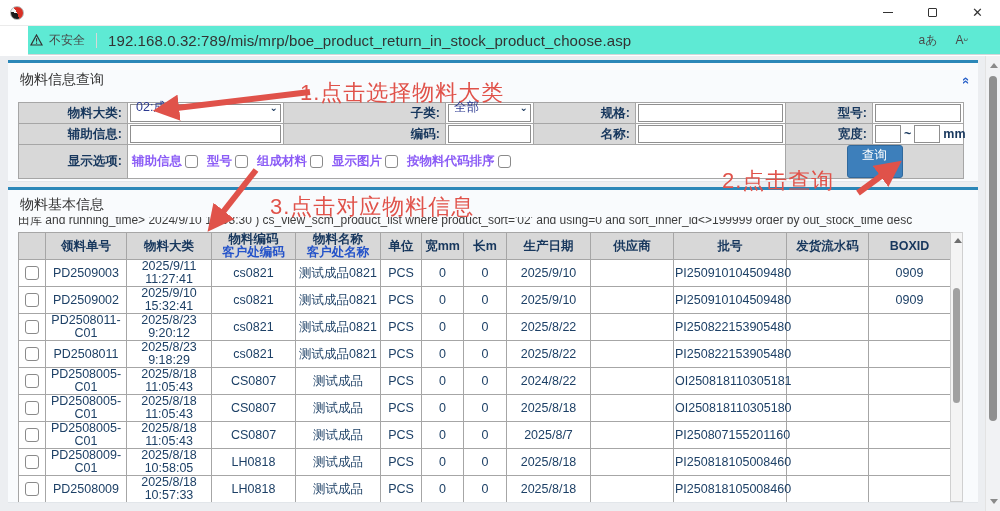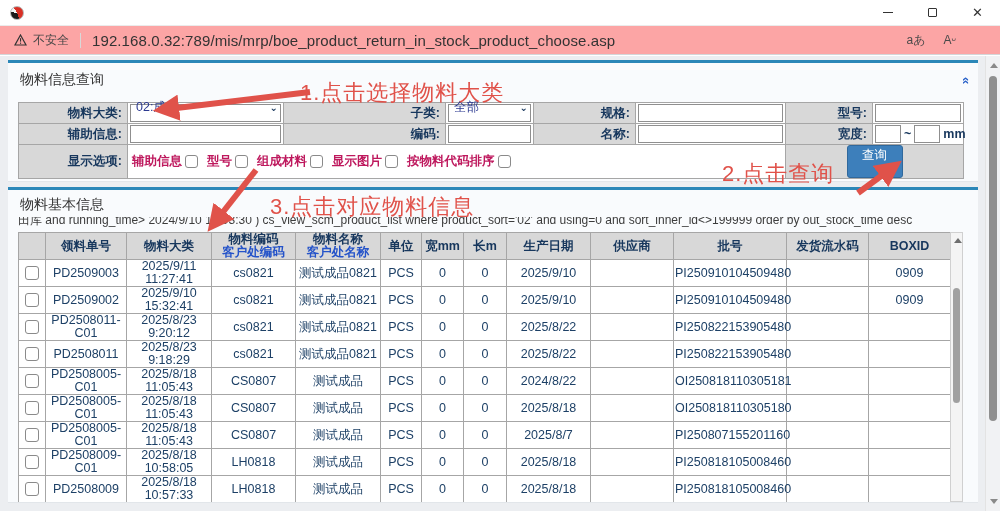--- a/index.html
+++ b/index.html
@@ -12,22 +12,22 @@
   .app-logo { width:14px; height:14px; border-radius:50%;
     background:conic-gradient(from 30deg,#d93025 0 130deg,#1b1b1b 130deg 250deg,#f4f4f4 250deg 300deg,#d93025 300deg);
     border:1px solid #b4b4b4; }
   .title-text { font-size:12px; color:#2b2b2b; margin-left:8px; }
   .win-controls { margin-left:auto; display:flex; height:100%; }
   .win-btn { width:45px; height:100%; display:flex; align-items:center; justify-content:center;
     color:#333; font-size:13px; }
   .glyph-min { width:10px; height:1px; background:#333; display:block; }
   .glyph-max { width:9px; height:9px; border:1px solid #333; border-radius:1px; display:block; }
 
-  .urlbar { height:29px; display:flex; align-items:center; background:#fca5a5;
-    border-bottom:1px solid #d4d6d9; padding:0 14px; }
+  .urlbar { height:29px; display:flex; align-items:center; background:#5eead4;
+    border-bottom:1px solid #d4d6d9; padding:0 2px;margin-left:28px; }
   .warn-ic { margin-right:6px; display:flex; }
   .sec-text { font-size:12px; color:#474747; }
   .url-sep { width:1px; height:15px; background:#d8d8d8; margin:0 11px; }
   .url-text { font-size:15px; color:#333; letter-spacing:.1px; }
   .urlbar-right { margin-left:auto; display:flex; align-items:center; gap:18px; padding-right:30px; }
   .chrome-ic { font-size:12px; color:#4a4a4a; }
 
   
   .content { position:absolute; top:56px; left:0; right:0; bottom:0; background:#eceef1; }
 
@@ -44,21 +44,21 @@
   td.lbl { background:#d8d8d8; color:#17375d; font-weight:bold; text-align:right; padding-right:5px; }
   td.val { background:#fff; padding:1px 2px; }
   .dd { display:flex; align-items:center; border:1px solid #8f8f8f; background:#fff; height:18px;
     padding:0 2px 12px 5px; color:#2b3990; font-size:12.5px; }
   .dd .ddarrow { margin-left:auto; color:#17375d; font-size:10px; font-weight:bold; }
   .tin { width:100%; height:18px; border:1px solid #8f8f8f; background:#fff; font-size:12.5px; padding:0 3px;
     font-family:inherit; }
   .w-wrap { display:flex; align-items:center; gap:3px; }
   .tin.small { width:26px; }
   .w-unit,.w-sep { font-size:12.5px; color:#17375d; font-weight:bold; }
-  .opts { display:flex; align-items:center; font-size:12.5px; color:#be185d; font-weight:bold; padding-left:2px; }
+  .opts { display:flex; align-items:center; font-size:12.5px; color:#8b5cf6; font-weight:bold; padding-left:2px; }
   .opt { display:flex; align-items:center; margin-right:9px; }
   .cb { display:inline-block; width:13px; height:13px; border:1px solid #8a8a8a; border-radius:3px;
     background:#fff; margin-left:3px; }
   td.btncell { background:#d8d8d8; text-align:center; }
   .query-btn { display:inline-block; width:56px; height:33px; line-height:18px; background:#3d7fbb;
     border:1px solid #30689c; border-radius:3px; color:#fff; font-size:12.5px; text-align:center; }
 
   
   #panel-result { top:131px; bottom:8px; overflow:hidden; }
   .sql-clip { position:absolute; left:10px; top:27px; height:11px; width:940px; overflow:hidden; }
@@ -449,21 +449,21 @@
         </tbody>
     </table>
 
     <div class="tbl-sb">
       <div class="tri-up"></div>
       <div class="thumb"></div>
     </div>
   </div>
 
   <div class="anno" style="left:300px; top:22px;">1.点击选择物料大类</div>
-  <div class="anno" style="left:722px; top:103px;">2.点击查询</div>
+  <div class="anno" style="left:722px; top:110px;">2.点击查询</div>
   <div class="anno" style="left:270px; top:136px;">3.点击对应物料信息</div>
   <svg id="anno-svg" width="1000" height="455">
     <defs>
       <marker id="ah" markerWidth="4.4" markerHeight="4.4" refX="3.2" refY="2.2" orient="auto">
         <path d="M0,0 L4.4,2.2 L0,4.4 Z" fill="#e0524a"></path>
       </marker>
     </defs>
     <path d="M310,36 L160,54" stroke="#e0524a" stroke-width="6" fill="none" marker-end="url(#ah)"></path>
     <path d="M858,137 L896,109" stroke="#e0524a" stroke-width="6" fill="none" marker-end="url(#ah)"></path>
     <path d="M256,114 L212,170" stroke="#e0524a" stroke-width="6" fill="none" marker-end="url(#ah)"></path>

